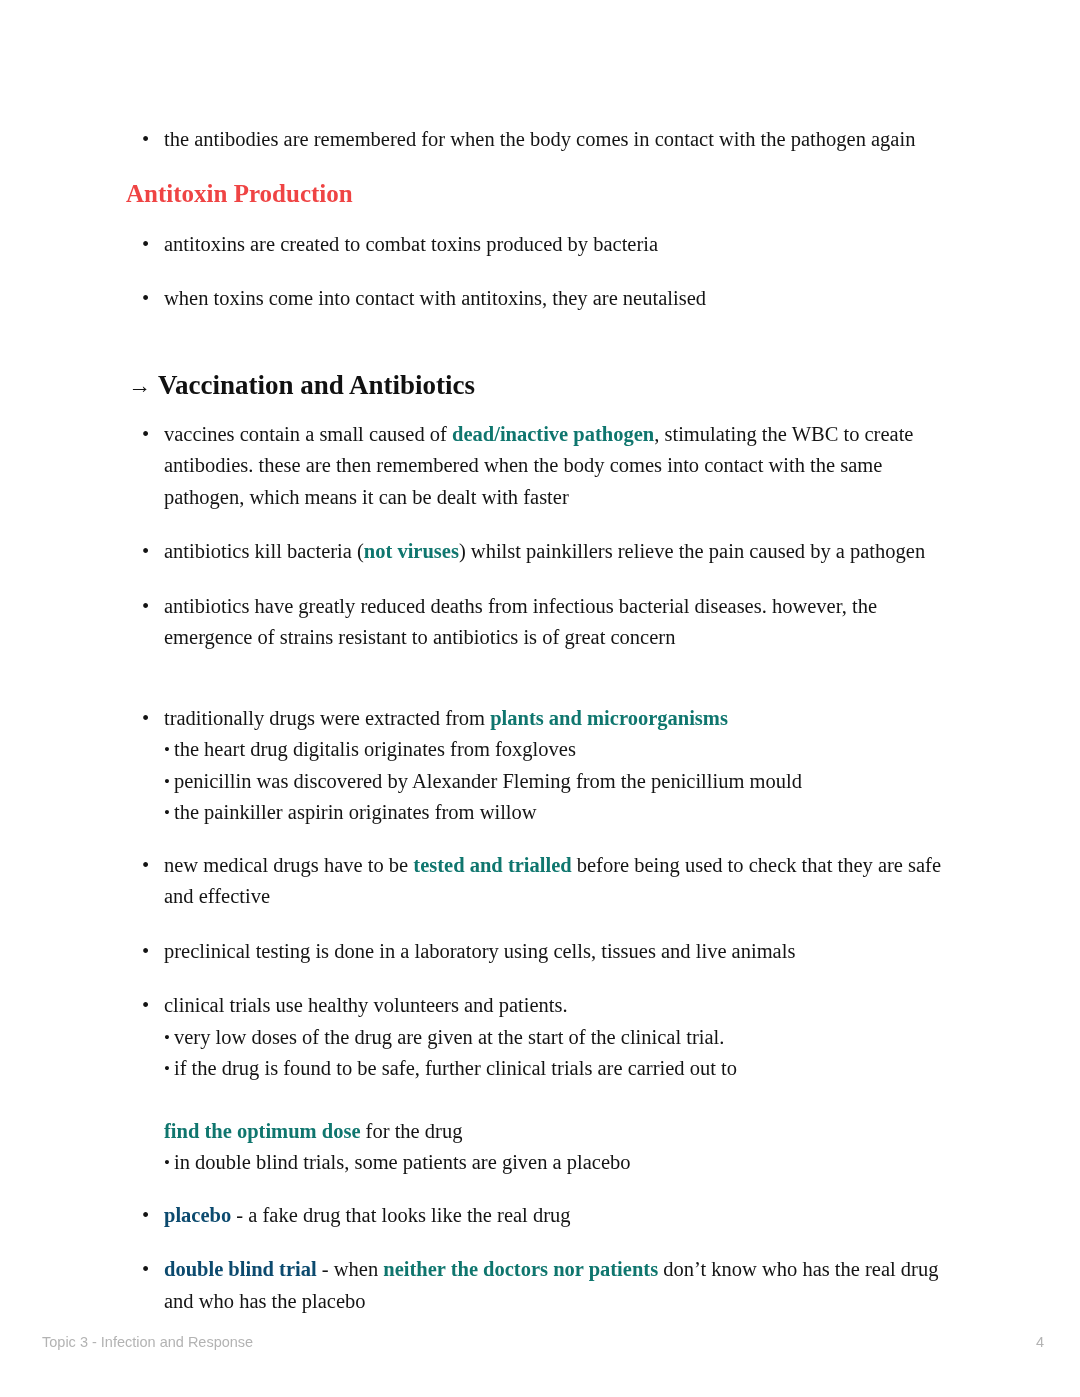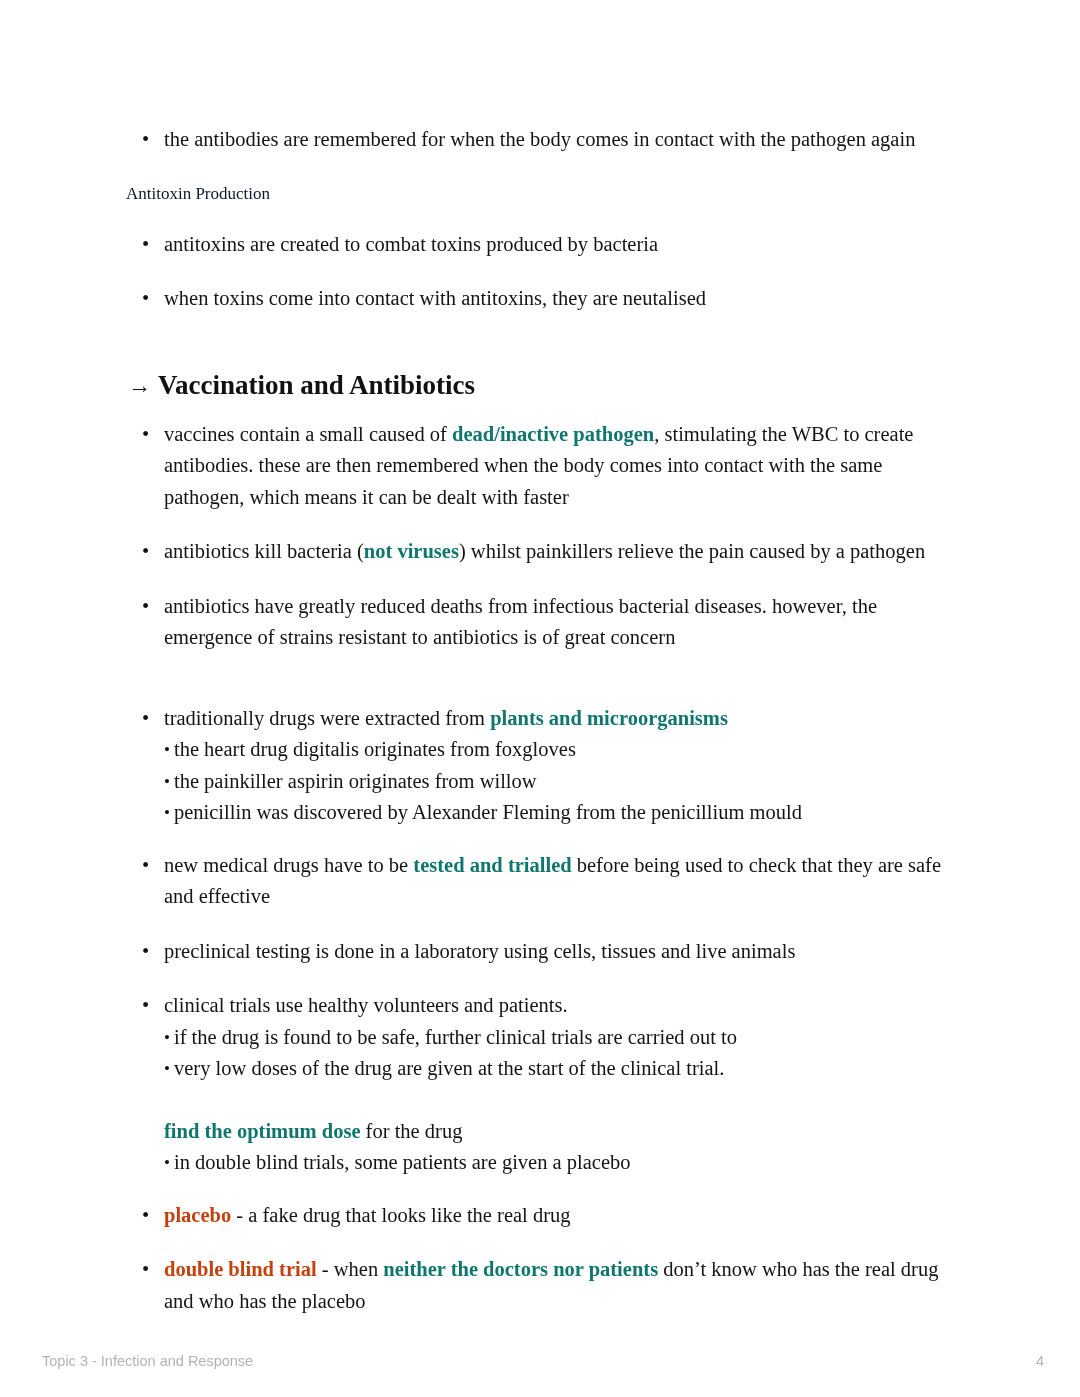--- a/index.html
+++ b/index.html
@@ -70,23 +70,23 @@
     vertical-align: 1px;
     padding-right: 4px;
   }
   .gapline {
     display: block;
     height: 31px;
   }
 
   
   .minor-heading {
-    font-size: 17px;
-    font-weight: normal;
-    color: #0f172a;
+    font-size: 25px;
+    font-weight: bold;
+    color: #ef4444;
     margin: 0 0 20px 0;
     line-height: 30px;
   }
 
   .major-heading {
     font-size: 27px;
     font-weight: bold;
     color: #111111;
     line-height: 38px;
     margin: 0 0 14px 0;
@@ -104,37 +104,36 @@
   .gap-before-heading { height: 28px; }
   .gap-before-heading2 { height: 26px; }
 
   
   .g {
     color: #0f766e;
     font-weight: bold;
   }
   .b {
     font-weight: bold;
-    color: #c2410c;
+    color: #0c4a6e;
   }
 
   
   .footer {
     position: absolute;
     left: 42px;
     right: 30px;
     top: 1330px;
     height: 24px;
     font-family: "Liberation Sans", "DejaVu Sans", sans-serif;
     font-size: 14.5px;
     color: #b3b3b3;
     display: flex;
     align-items: center;
     justify-content: space-between;
-    margin-top: 19px;
   }
   .footer .f-left { white-space: nowrap; }
   .footer .f-right { white-space: nowrap; padding-right: 6px; }
 </style>
 </head>
 <body>
 
 <div class="page">
   <div class="content">
 
@@ -177,36 +176,36 @@
     </ul>
 
     <div class="gap-before-heading2"></div>
 
 
     <ul class="bullets">
 
       <li class="tight">
         <span class="dot">•</span><span>traditionally drugs were extracted from </span><span class="g">plants and microorganisms</span>
         <span class="subline"><span class="sdot">•</span><span>the heart drug digitalis originates from foxgloves</span></span>
+        <span class="subline"><span class="sdot">•</span><span>penicillin was discovered by Alexander Fleming from the  penicillium mould</span></span>
         <span class="subline"><span class="sdot">•</span><span>the painkiller aspirin originates from willow</span></span>
-        <span class="subline"><span class="sdot">•</span><span>penicillin was discovered by Alexander Fleming from the  penicillium mould</span></span>
       </li>
 
       <li>
         <span class="dot">•</span><span>new medical drugs have to be </span><span class="g">tested and trialled</span><span> before being used to check that they are safe and effective</span>
       </li>
 
       <li>
         <span class="dot">•</span><span>preclinical testing is done in a laboratory using cells, tissues and live animals</span>
       </li>
 
       <li class="tight">
         <span class="dot">•</span><span>clinical trials use healthy volunteers and patients.</span>
+        <span class="subline"><span class="sdot">•</span><span>very low doses of the drug are given at the start of the clinical trial.</span></span>
         <span class="subline"><span class="sdot">•</span><span>if the drug is found to be safe, further clinical trials are carried out to</span></span>
-        <span class="subline"><span class="sdot">•</span><span>very low doses of the drug are given at the start of the clinical trial.</span></span>
         <span class="gapline"></span>
         <span class="subline"><span class="g">find the optimum dose</span><span> for the drug</span></span>
         <span class="subline"><span class="sdot">•</span><span>in double blind trials, some patients are given a placebo</span></span>
       </li>
 
       <li>
         <span class="dot">•</span><span class="b">placebo</span><span>  -  </span><span>a fake drug that looks like the real drug</span>
       </li>
 
       <li>

